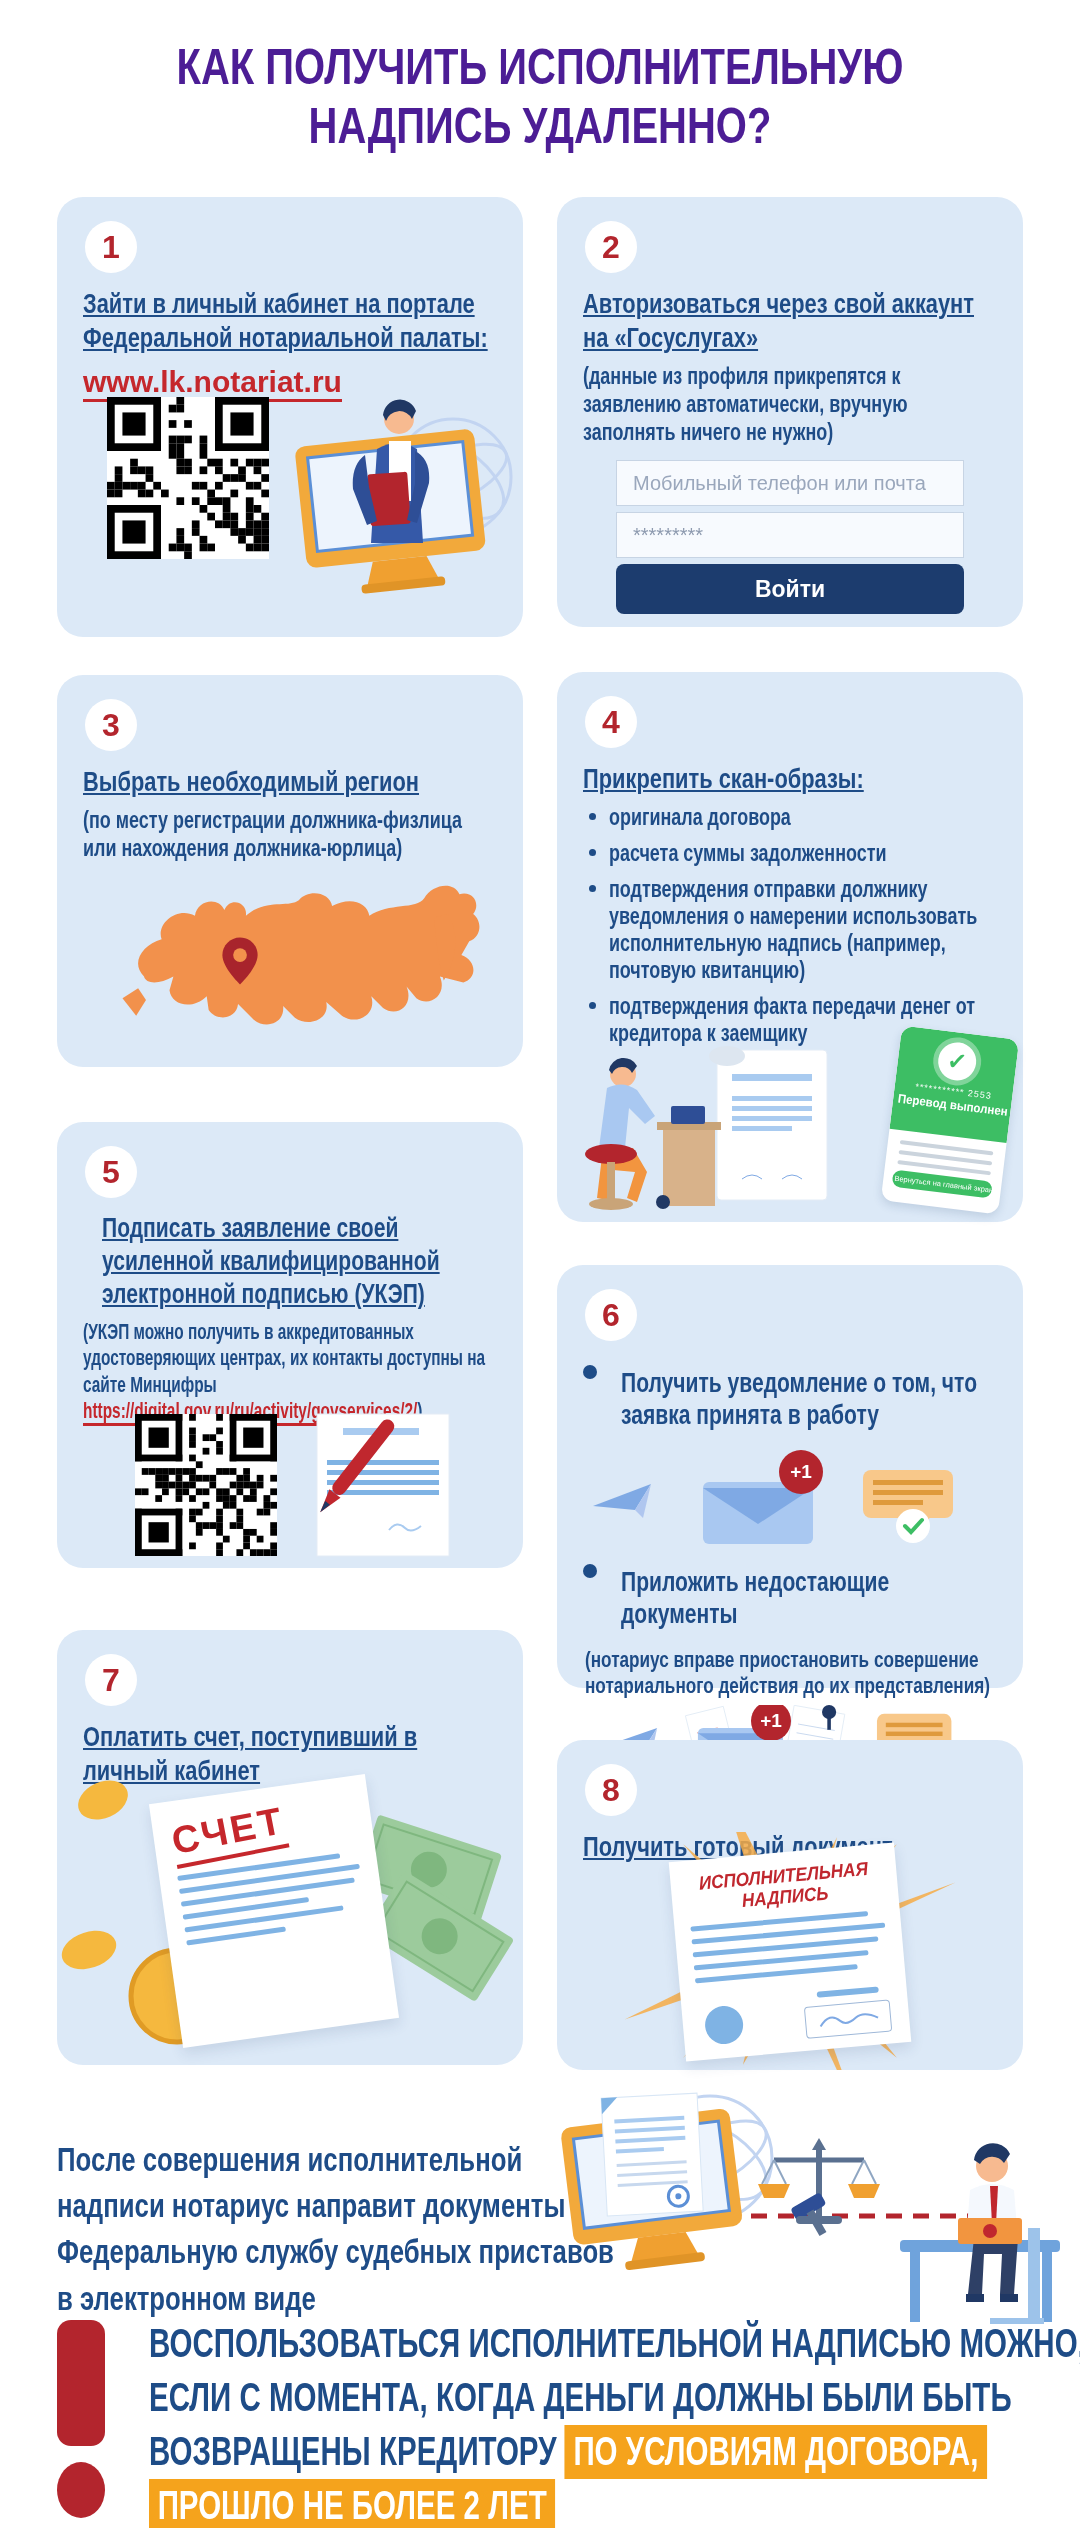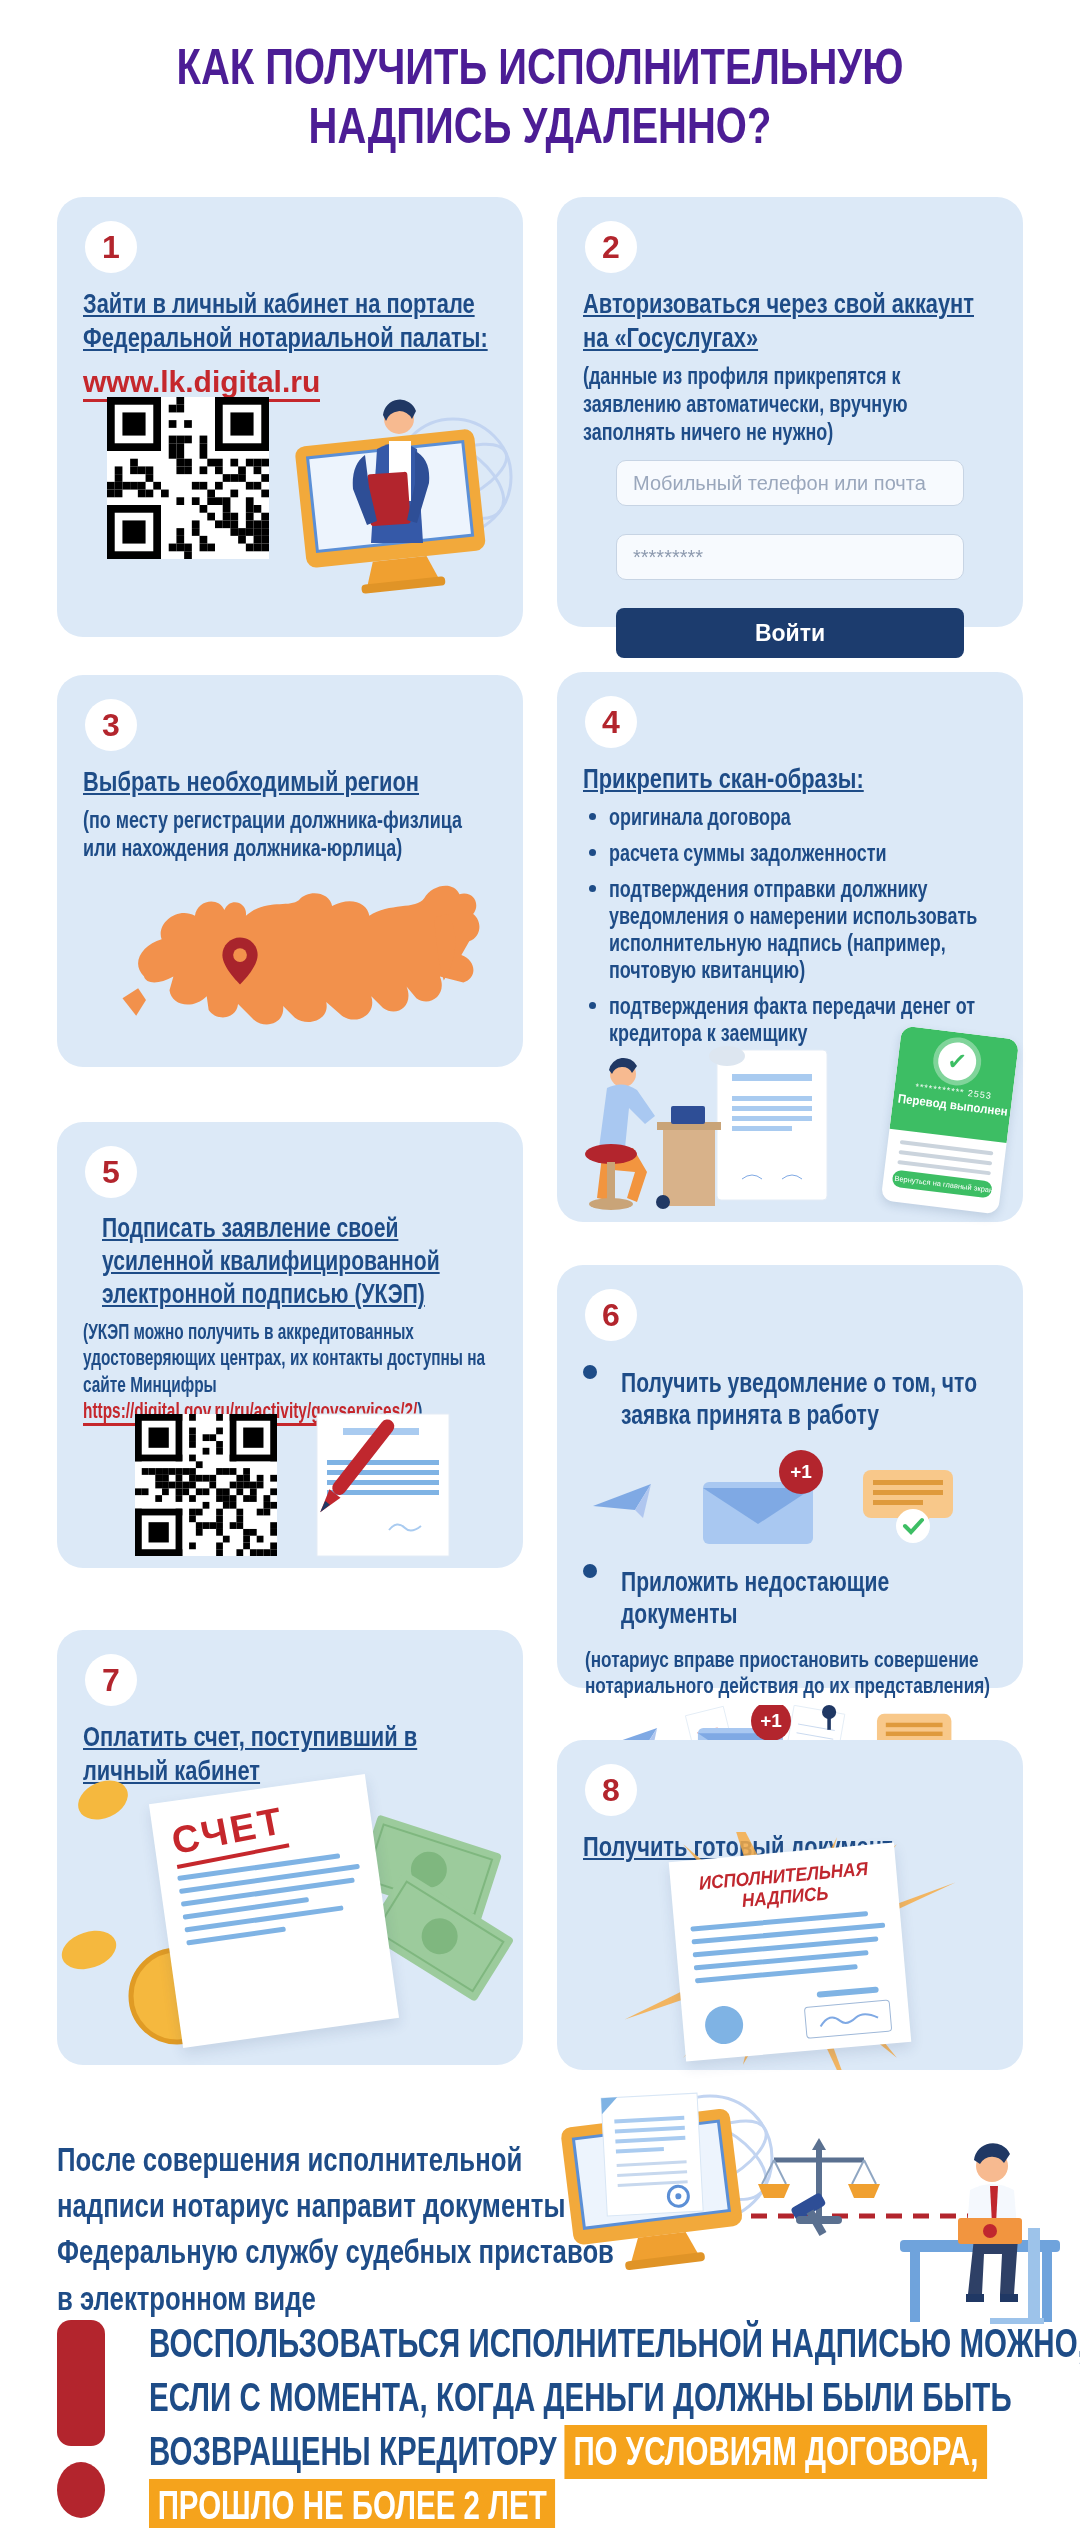--- a/index.html
+++ b/index.html
@@ -23,23 +23,23 @@
        font-weight:800;font-size:32px;display:flex;align-items:center;justify-content:center;margin:0 0 14px 2px;}
   .ttl{font-size:28px;font-weight:700;line-height:1.22;margin:0 0 8px;text-decoration:underline;}
   .ttl5{font-size:27px;margin-left:19px;}
   .note{font-size:23px;font-weight:700;line-height:1.2;margin:0 0 6px;}
   .condn{display:block;width:128%;transform:scaleX(.78);transform-origin:left top;}
   .condn2{display:block;width:143%;transform:scaleX(.7);transform-origin:left top;}
   .rlink{color:#C5272C;text-decoration:none;border-bottom:3px solid #C5272C;font-weight:700;}
   .biglink{display:inline-block;font-size:30px;margin-top:2px;}
   
   .form{width:348px;margin:14px auto 0;}
-  .field{display:block;width:100%;box-sizing:border-box;height:46px;border:1px solid #C7D4E4;border-radius:10px;
+  .field{display:block;width:100%;box-sizing:border-box;height:46px;border:1px solid #C7D4E4;border-radius:0;
          background:#F7FAFE;font-family:"Liberation Sans",sans-serif;font-size:20px;color:#8D9AAF;
-         padding:0 16px;margin-bottom:28px;outline:none;}
+         padding:0 16px;margin-bottom:6px;outline:none;}
   .field::placeholder{color:#9AA7BC;}
   .submit{display:block;width:100%;height:50px;border:none;border-radius:8px;background:#1C3C6E;color:#fff;
           font-family:"Liberation Sans",sans-serif;font-weight:700;font-size:23px;cursor:pointer;}
   
   .bul{margin:4px 0 0;padding:0;list-style:none;}
   .bul li{position:relative;padding-left:26px;font-size:23px;font-weight:700;line-height:1.17;margin-bottom:9px;}
   .bul li::before{content:"";position:absolute;left:6px;top:9px;width:7px;height:7px;border-radius:50%;background:#1E4C87;}
   
   .bitem{display:flex;gap:12px;align-items:flex-start;margin:0 0 4px;}
   .bdot{flex:none;width:14px;height:14px;border-radius:50%;background:#1E4C87;margin-top:10px;}
@@ -98,21 +98,21 @@
     <span class="tl">НАДПИСЬ УДАЛЕННО?</span>
   </div>
 
   <section class="card c1">
     <div class="num">
         <span>1</span>
       </div>
     <div class="ttl">
         <span class="condn">Зайти в личный кабинет на портале Федеральной нотариальной палаты:</span>
       </div>
-    <a class="rlink biglink">www.lk.digital.ru</a>
+    <a class="rlink biglink">www.lk.notariat.ru</a>
     <svg class="qr" id="qr1" style="position:absolute;left:50px;top:200px;width:162px;height:162px;background:#fff;" viewBox="0 0 168 168">
         <rect x="0" y="0" width="168" height="168" fill="#fff"></rect>
         <rect x="72" y="0" width="8" height="8" fill="#000"></rect>
         <rect x="64" y="8" width="8" height="8" fill="#000"></rect>
         <rect x="72" y="8" width="8" height="8" fill="#000"></rect>
         <rect x="64" y="24" width="8" height="8" fill="#000"></rect>
         <rect x="80" y="24" width="8" height="8" fill="#000"></rect>
         <rect x="64" y="40" width="8" height="8" fill="#000"></rect>
         <rect x="72" y="40" width="8" height="8" fill="#000"></rect>
         <rect x="80" y="40" width="8" height="8" fill="#000"></rect>

